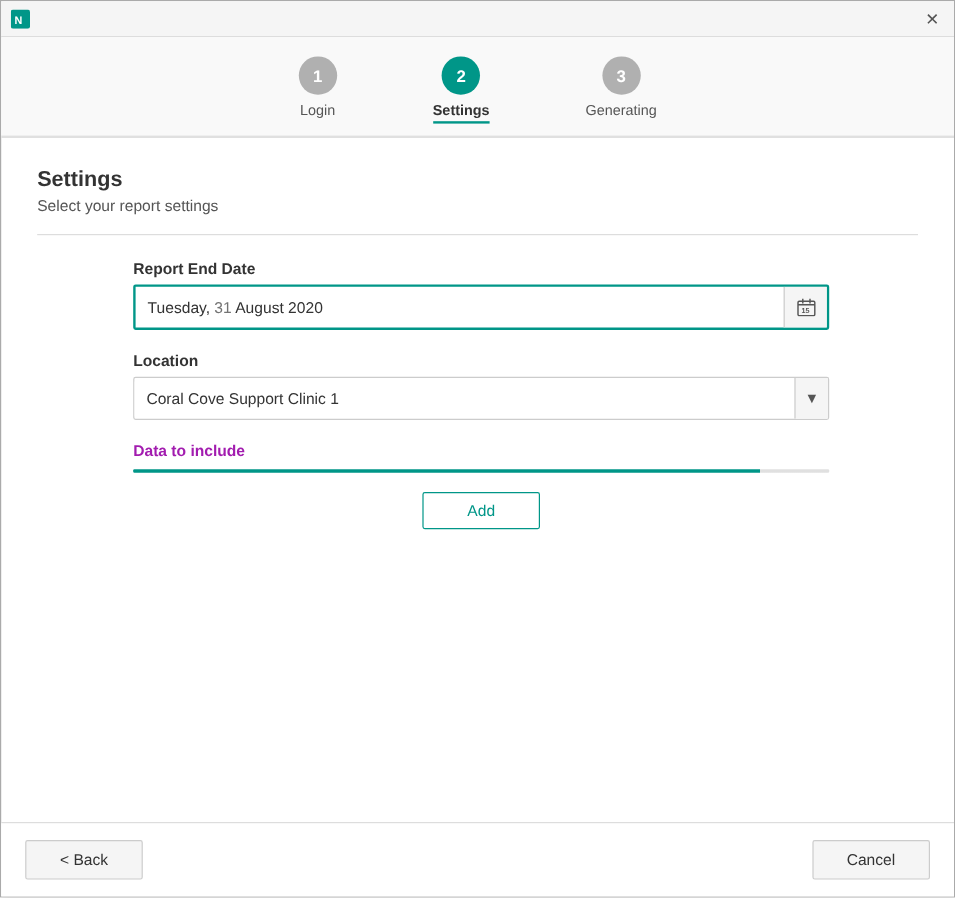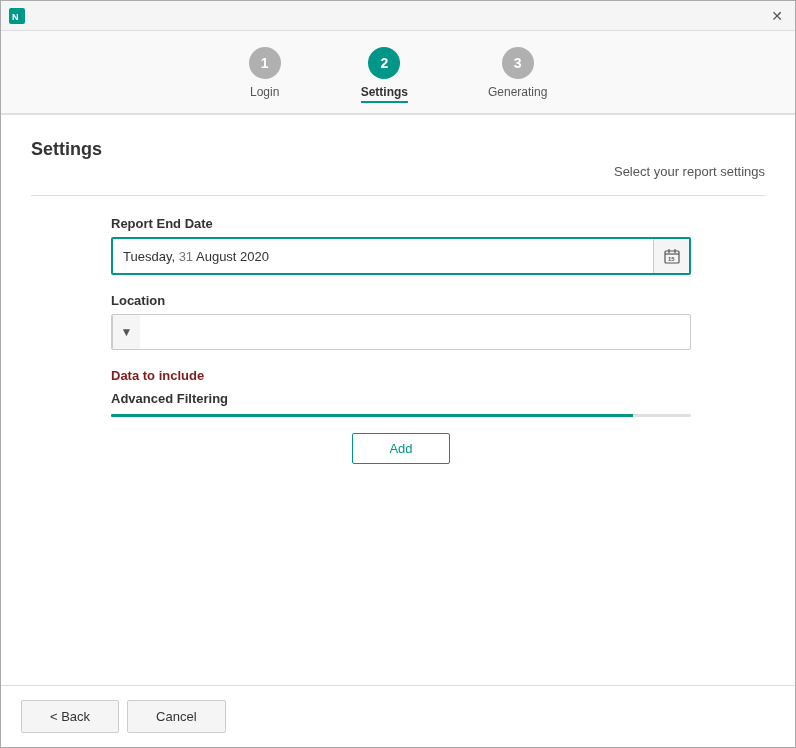--- a/index.html
+++ b/index.html
@@ -118,21 +118,20 @@
     .section-title {
       font-size: 18px;
       font-weight: 600;
       color: #333;
       margin-bottom: 4px;
     }
     .section-subtitle {
       font-size: 13px;
       color: #555;
       margin-bottom: 16px;
-      text-align: right;
     }
     .divider {
       border: none;
       border-top: 1px solid #ddd;
       margin-bottom: 20px;
     }
 
     .form-section {
       margin-left: 80px;
       max-width: 580px;
@@ -196,21 +195,21 @@
       align-items: center;
       justify-content: center;
       color: #555;
       font-size: 12px;
       pointer-events: none;
     }
 
     .data-section-title {
       font-weight: 700;
       font-size: 13px;
-      color: #7f1d1d;
+      color: #a21caf;
       margin-bottom: 8px;
     }
     .checkbox-row {
       display: flex;
       align-items: center;
       gap: 8px;
       margin-bottom: 18px;
     }
     .checkbox-input {
       width: 16px;
@@ -245,21 +244,21 @@
       border-radius: 2px;
       display: block;
       margin: 0 auto;
     }
 
     
     .footer {
       border-top: 1px solid #ddd;
       padding: 14px 20px;
       display: flex;
-      justify-content: flex-start;
+      justify-content: space-between;
       gap: 8px;
       flex-shrink: 0;
       background: #fff;
     }
     .footer-btn {
       padding: 8px 28px;
       font-size: 13px;
       cursor: pointer;
       border: 1px solid #ccc;
       background: #f5f5f5;
@@ -340,26 +339,28 @@
             <line x1="1" y1="6" x2="15" y2="6" stroke="#555" stroke-width="1.2"></line>
             <line x1="5" y1="1" x2="5" y2="5" stroke="#555" stroke-width="1.2"></line>
             <line x1="11" y1="1" x2="11" y2="5" stroke="#555" stroke-width="1.2"></line>
             <text x="4" y="13" font-size="6" fill="#555" font-weight="bold">15</text>
           </svg>
         </button>
       </div>
 
       <label class="field-label">Location</label>
       <div class="location-wrapper">
+        <select class="location-select">
+          <option>Coral Cove Support Clinic 1</option>
+        </select>
         <div class="dropdown-arrow">▼</div>
       </div>
 
       <div class="data-section-title">Data to include</div>
 
-      <div class="advanced-label">Advanced Filtering</div>
       <div class="advanced-line"></div>
       <button class="add-btn">Add</button>
     </div>
   </div>
 
   <div class="footer">
     <button class="footer-btn">&lt; Back</button>
     <button class="footer-btn cancel">Cancel</button>
   </div>
 </div>

